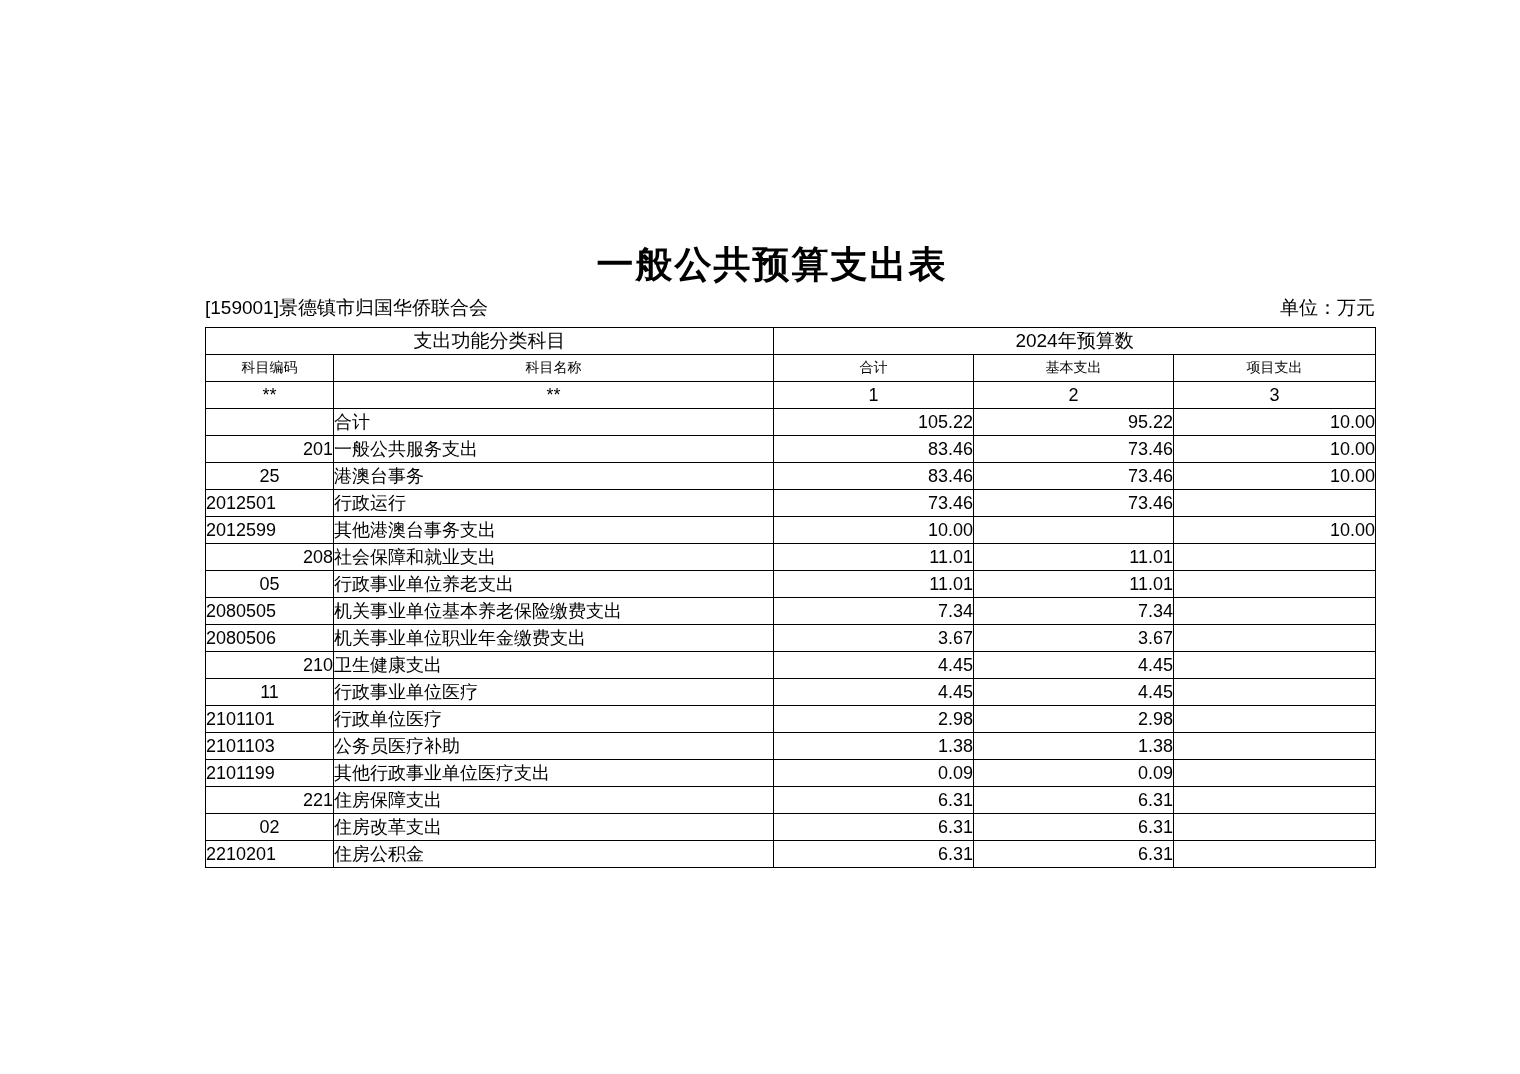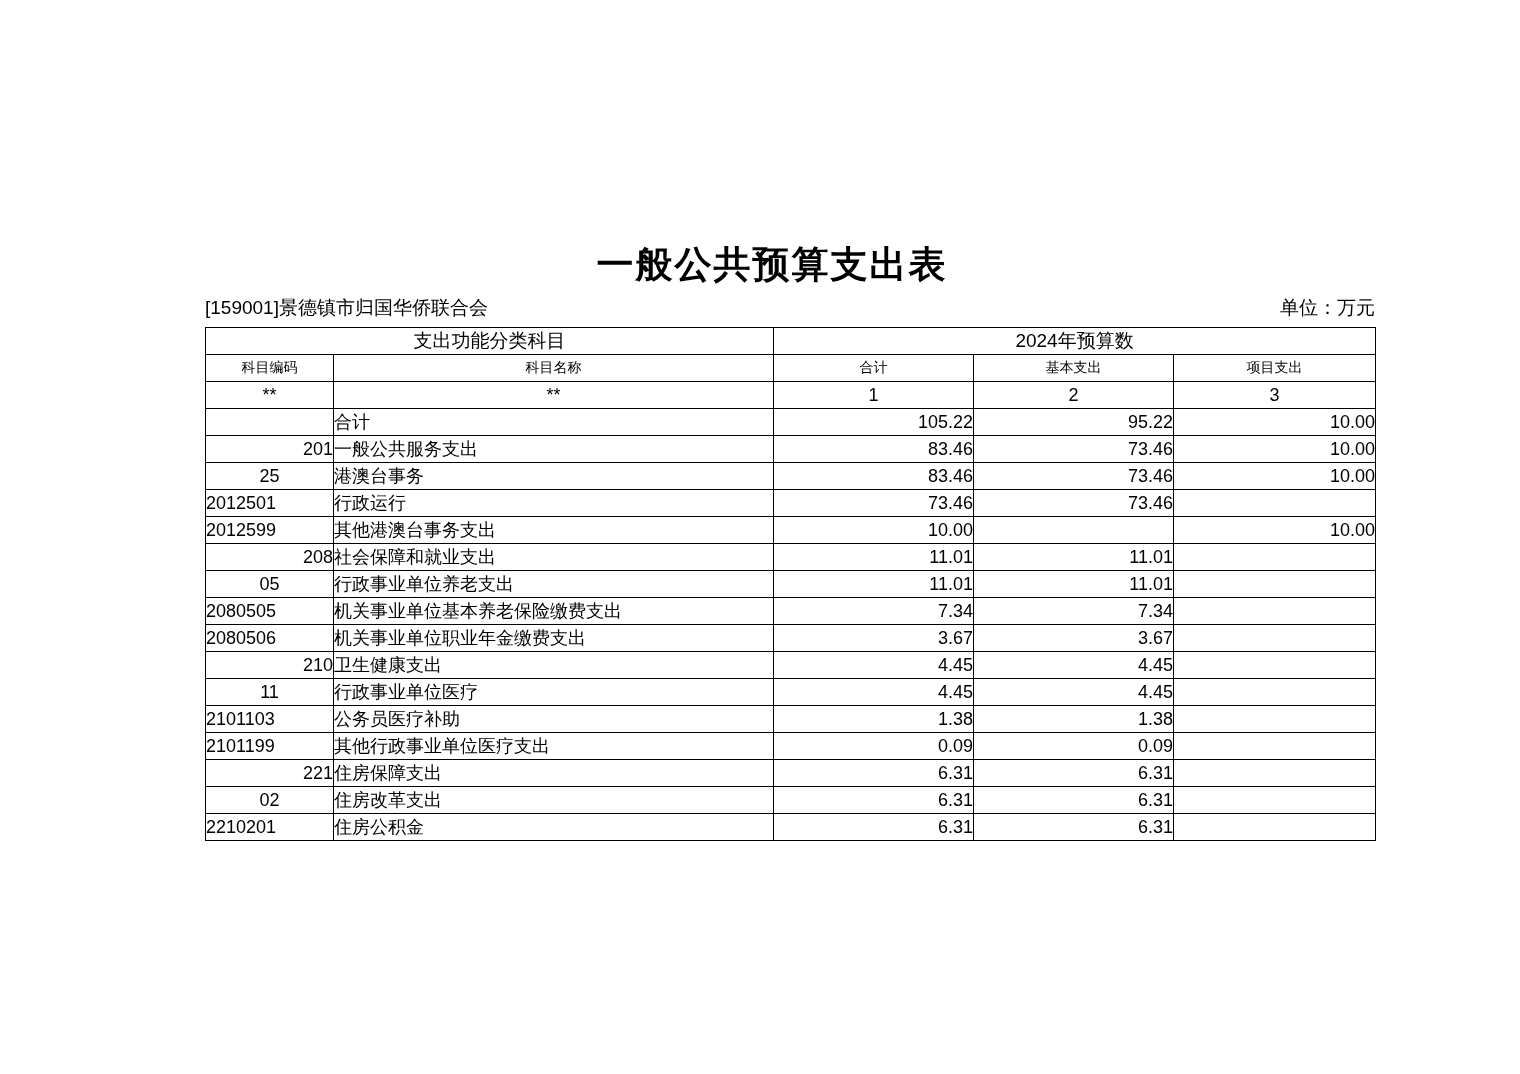--- a/index.html
+++ b/index.html
@@ -203,20 +203,27 @@
           <td class="rgt"></td>
         </tr>
         <tr class="numrow">
           <td class="code-l2">11</td>
           <td class="lft lvl2">行政事业单位医疗</td>
           <td class="rgt">4.45</td>
           <td class="rgt">4.45</td>
           <td class="rgt"></td>
         </tr>
         <tr class="numrow">
+          <td class="code-l3">2101101</td>
+          <td class="lft lvl3">行政单位医疗</td>
+          <td class="rgt">2.98</td>
+          <td class="rgt">2.98</td>
+          <td class="rgt"></td>
+        </tr>
+        <tr class="numrow">
           <td class="code-l3">2101103</td>
           <td class="lft lvl3">公务员医疗补助</td>
           <td class="rgt">1.38</td>
           <td class="rgt">1.38</td>
           <td class="rgt"></td>
         </tr>
         <tr class="numrow">
           <td class="code-l3">2101199</td>
           <td class="lft lvl3">其他行政事业单位医疗支出</td>
           <td class="rgt">0.09</td>

